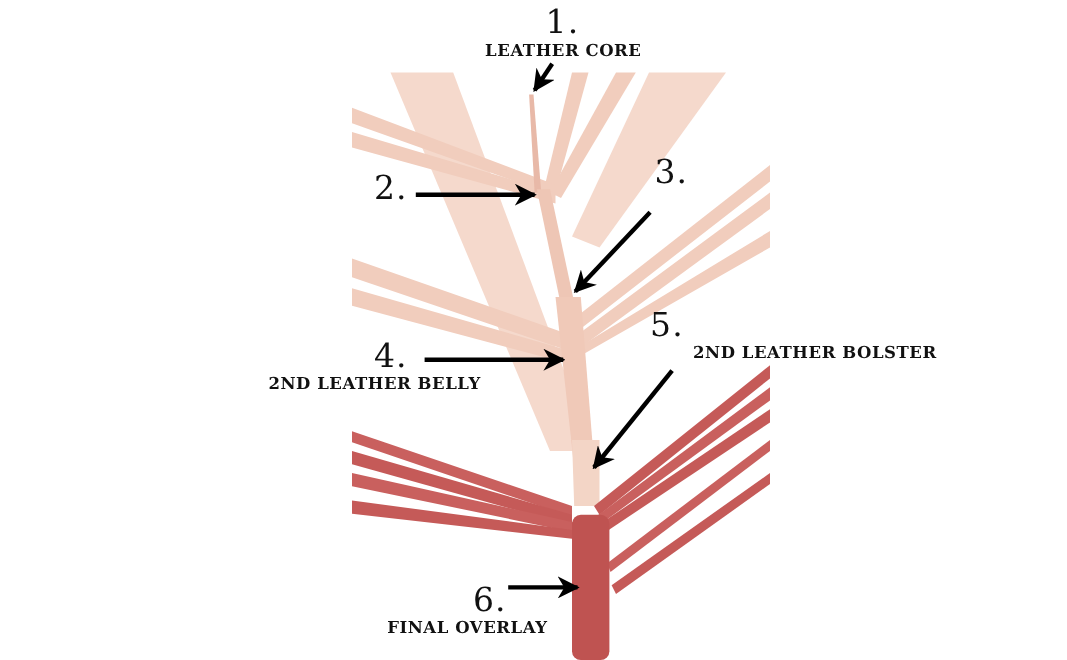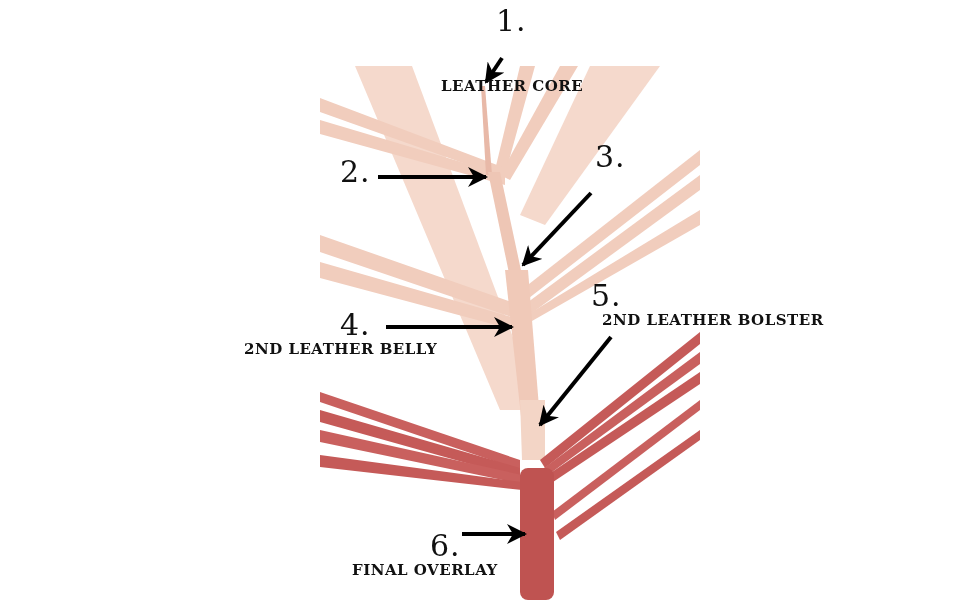--- a/index.html
+++ b/index.html
@@ -55,27 +55,27 @@
       <line x1="502" y1="58" x2="486" y2="82" stroke="#000" stroke-width="4" marker-end="url(#ah)"></line>
       <line x1="378" y1="177" x2="486" y2="177" stroke="#000" stroke-width="4" marker-end="url(#ah)"></line>
       <line x1="591" y1="193" x2="523" y2="265" stroke="#000" stroke-width="4" marker-end="url(#ah)"></line>
       <line x1="386" y1="327" x2="512" y2="327" stroke="#000" stroke-width="4" marker-end="url(#ah)"></line>
       <line x1="611" y1="337" x2="540" y2="425" stroke="#000" stroke-width="4" marker-end="url(#ah)"></line>
       <line x1="462" y1="534" x2="525" y2="534" stroke="#000" stroke-width="4" marker-end="url(#ah)"></line>
     </g>
   </svg>
 
   <div class="num" style="left:496px;top:6px;">1.</div>
-  <div class="lbl" style="left:441px;top:39px;margin-top:40px;">Leather Core</div>
+  <div class="lbl" style="left:441px;top:39px;">Leather Core</div>
 
   <div class="num" style="left:340px;top:157px;">2.</div>
 
   <div class="num" style="left:595px;top:142px;">3.</div>
 
   <div class="num" style="left:340px;top:310px;">4.</div>
   <div class="lbl" style="left:244px;top:342px;">2nd Leather Belly</div>
 
   <div class="num" style="left:591px;top:281px;">5.</div>
-  <div class="lbl" style="left:602px;top:313px;">2nd Leather Bolster</div>
+  <div class="lbl" style="left:630px;top:313px;">2nd Leather Bolster</div>
 
   <div class="num" style="left:430px;top:531px;">6.</div>
   <div class="lbl" style="left:308px;top:563px;margin-left:44px;">Final Overlay</div>
 </div>
 
 </body></html>

